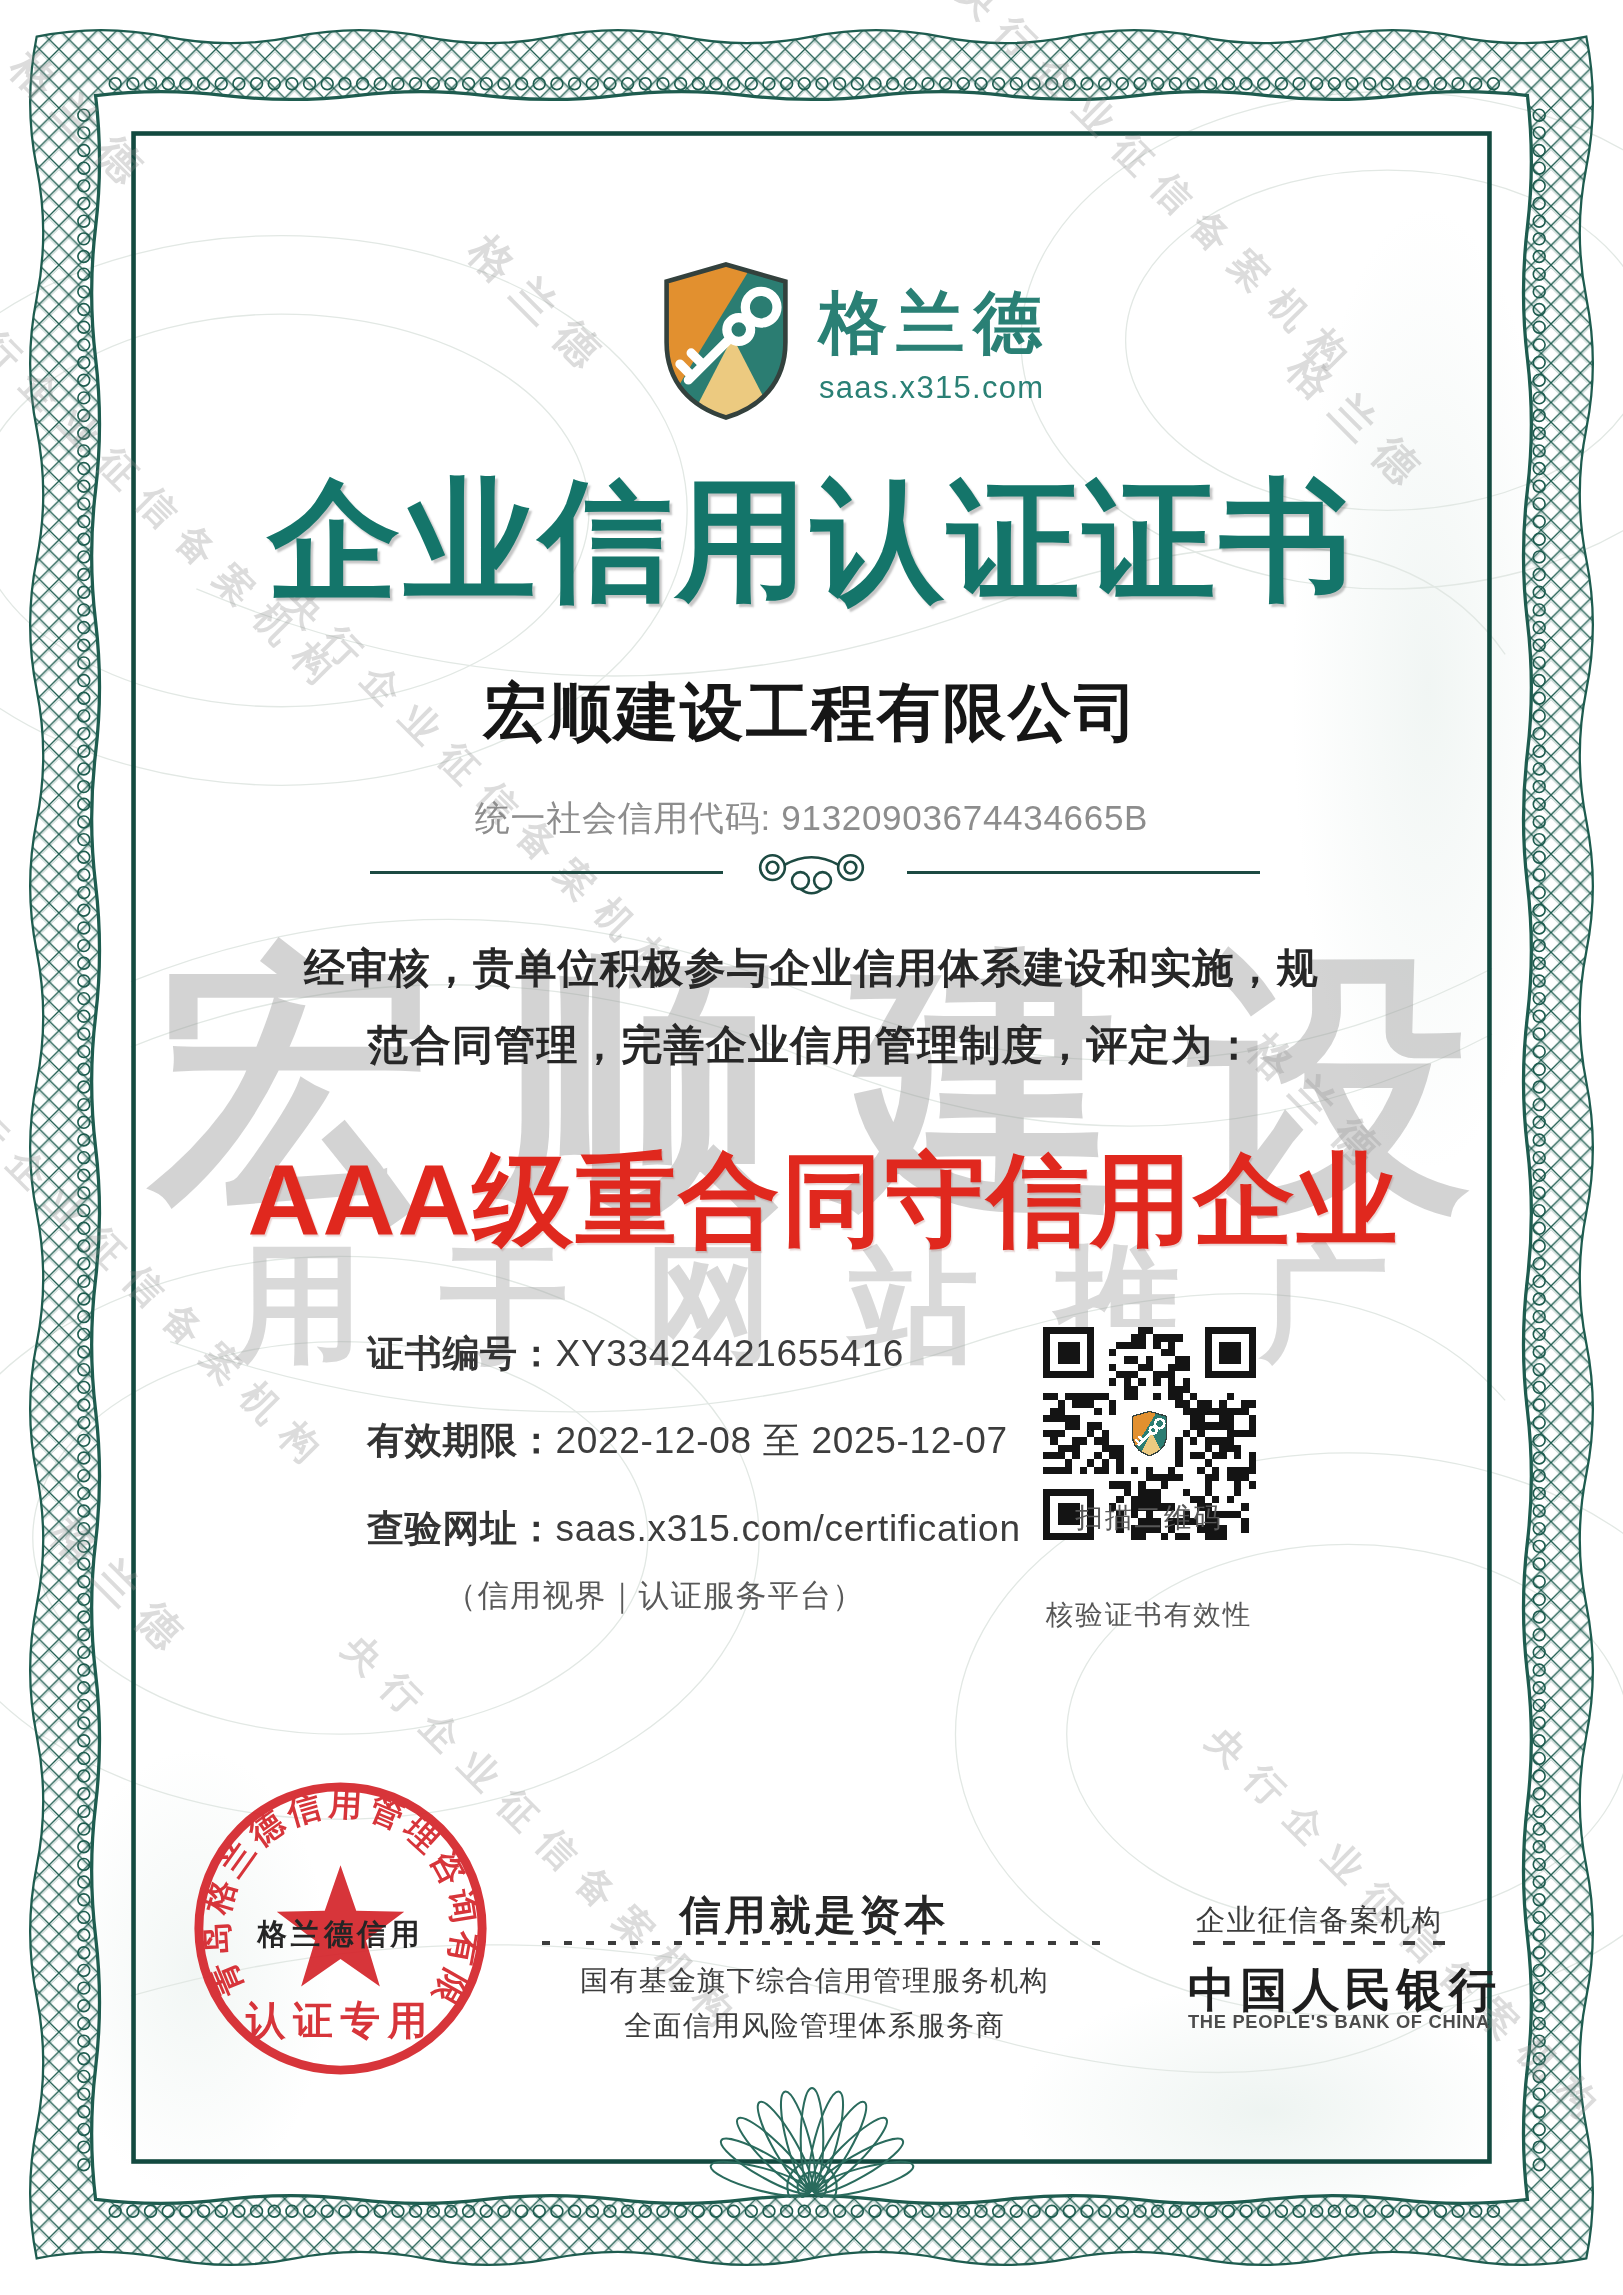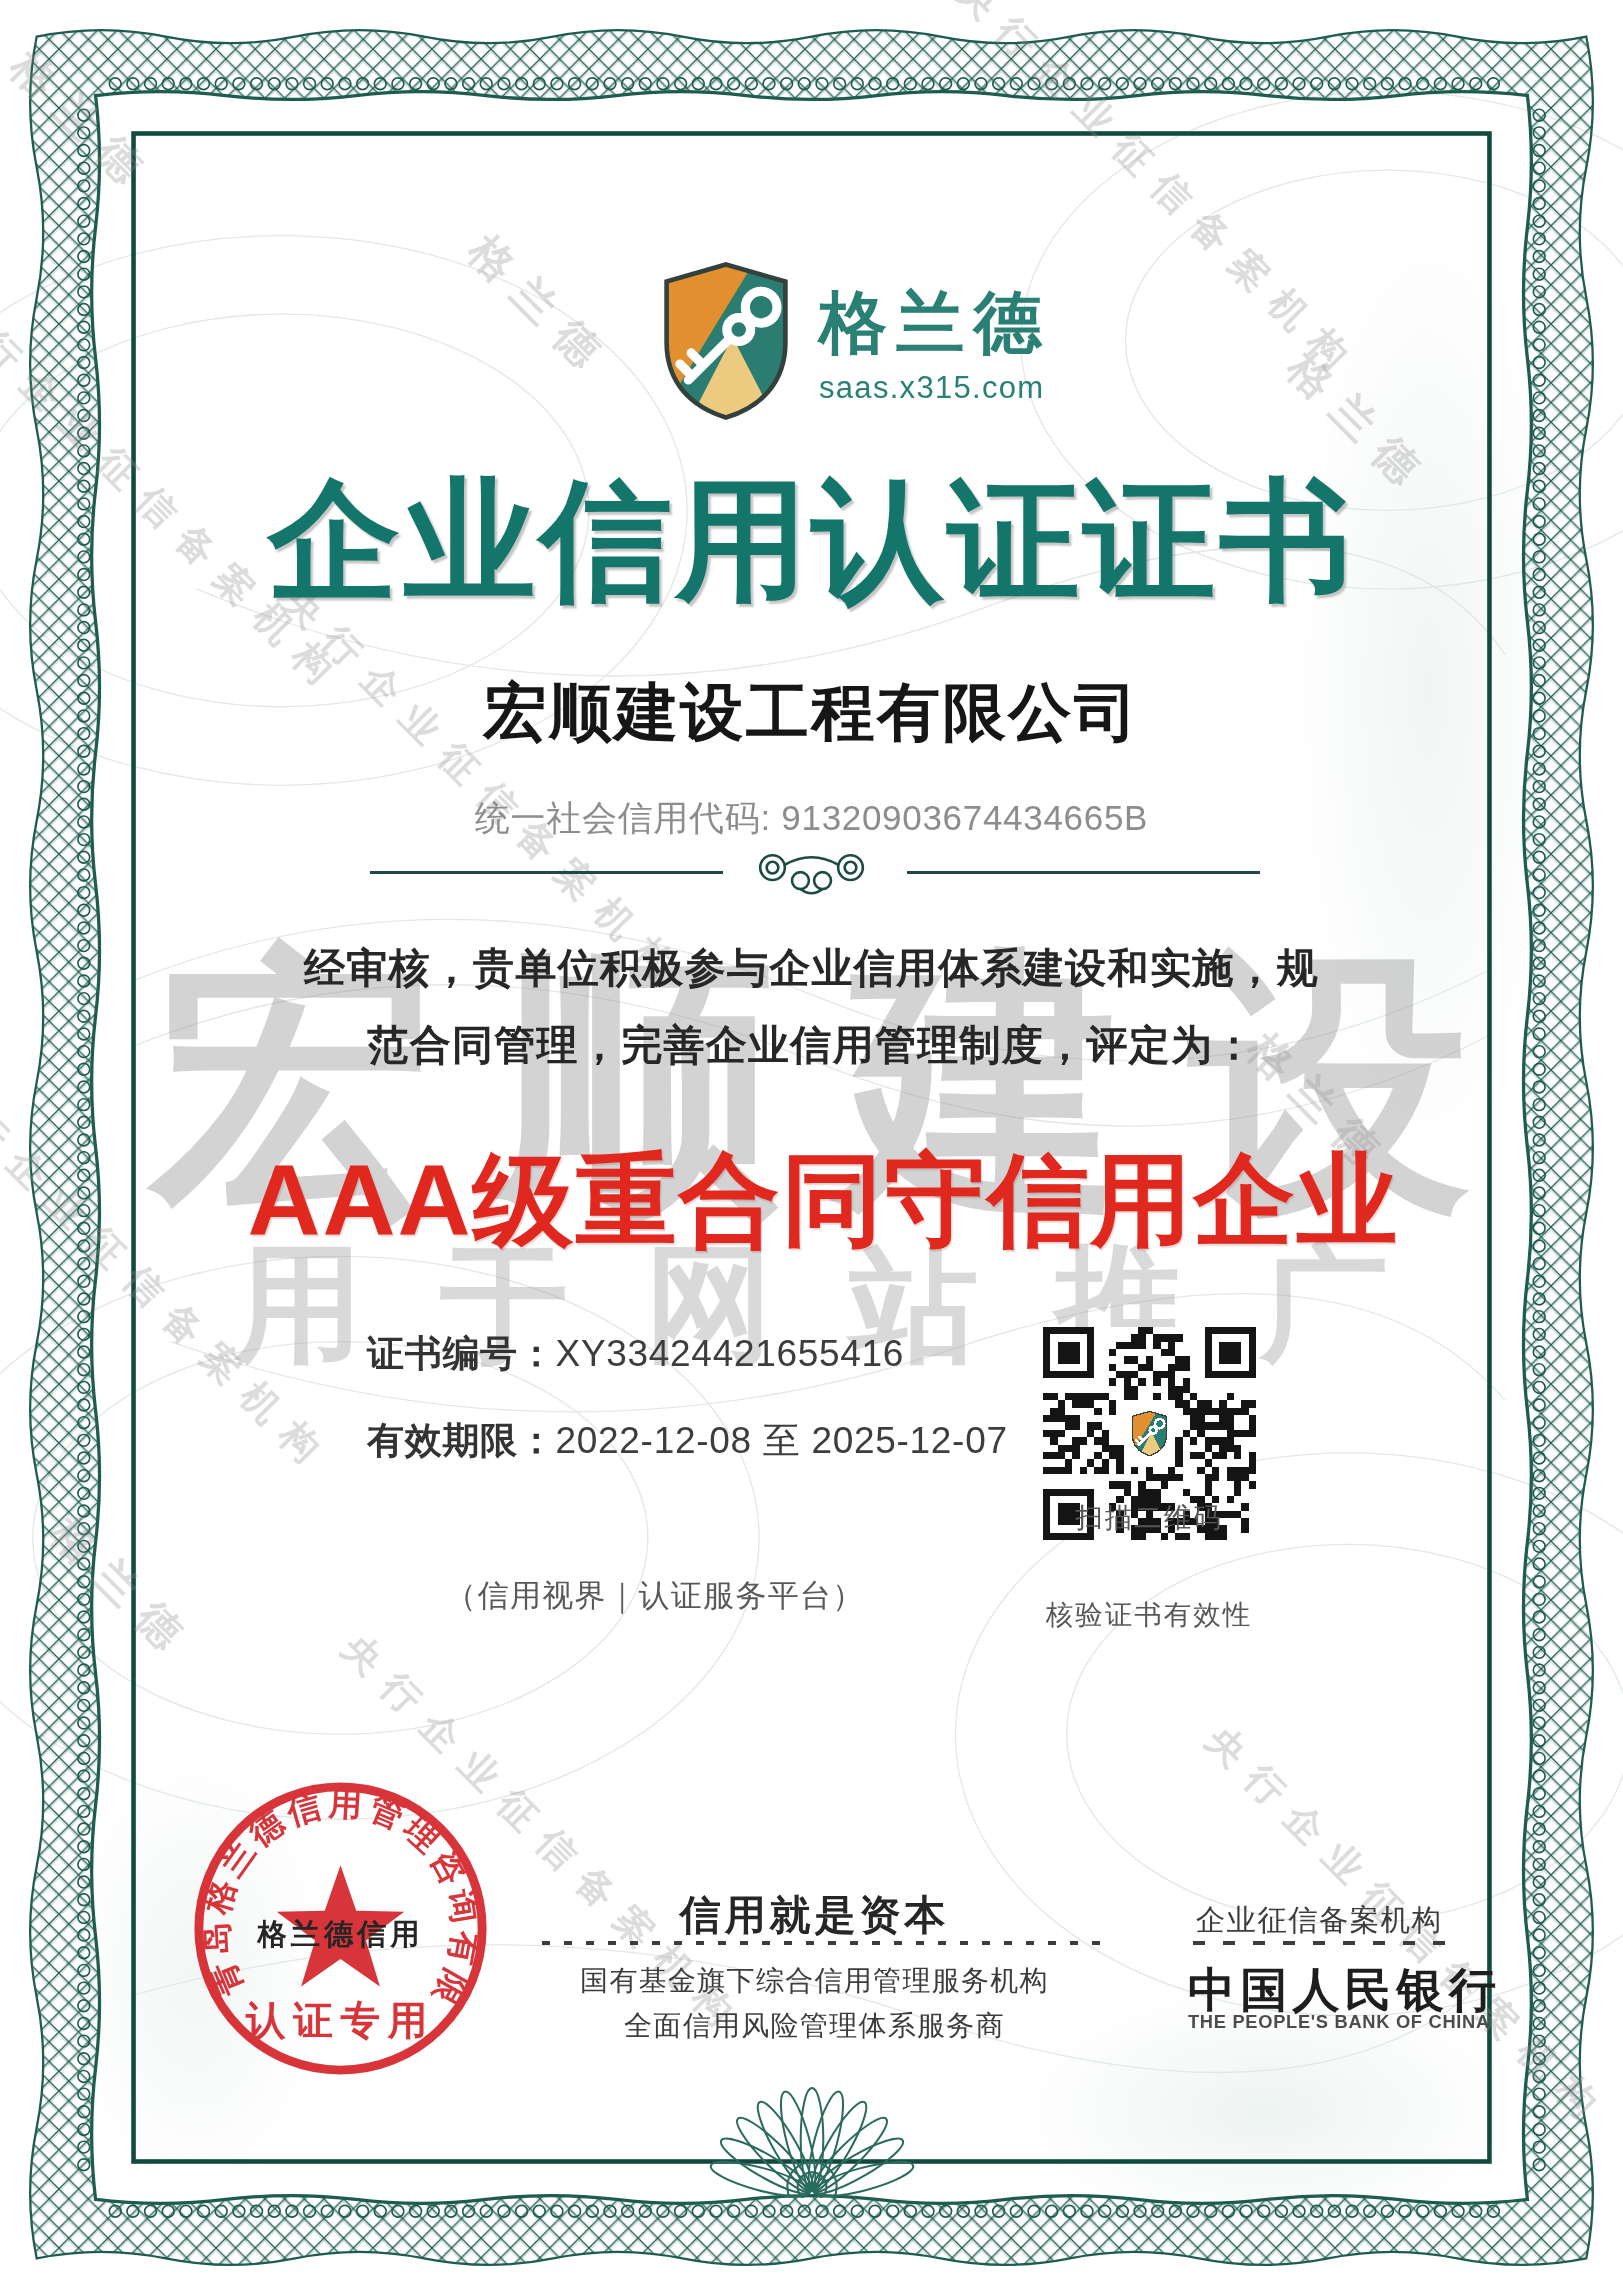--- a/index.html
+++ b/index.html
@@ -174,20 +174,23 @@
     <div class="body-line l1">经审核，贵单位积极参与企业信用体系建设和实施，规</div>
     <div class="body-line l2">范合同管理，完善企业信用管理制度，评定为：</div>
 
     <div class="award">AAA级重合同守信用企业</div>
 
     <div class="detail-row" style="top:1329px;">
       <span class="lab">证书编号：</span><span>XY33424421655416</span>
     </div>
     <div class="detail-row" style="top:1416px;">
       <span class="lab">有效期限：</span><span>2022-12-08 至 2025-12-07</span>
+    </div>
+    <div class="detail-row" style="top:1504px;">
+      <span class="lab">查验网址：</span><span>saas.x315.com/certification</span>
     </div>
     <div class="detail-note">（信用视界｜认证服务平台）</div>
 
     <svg id="qr" class="qr-svg" viewBox="0 0 29 29" shape-rendering="crispEdges">
       <rect width="29" height="29" fill="#ffffff"></rect>
       <g id="qrCells" fill="#141414">
           <rect x="13" y="0" width="1" height="1"></rect>
           <rect x="14" y="0" width="1" height="1"></rect>
           <rect x="12" y="1" width="1" height="1"></rect>
           <rect x="13" y="1" width="1" height="1"></rect>

